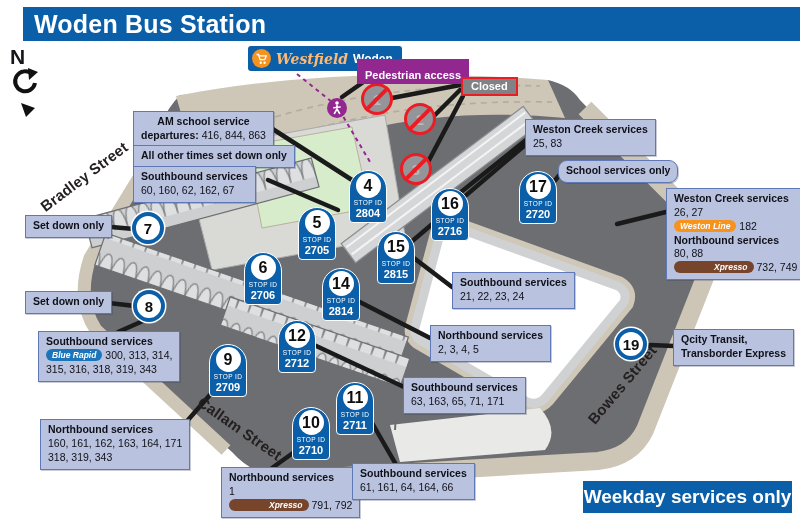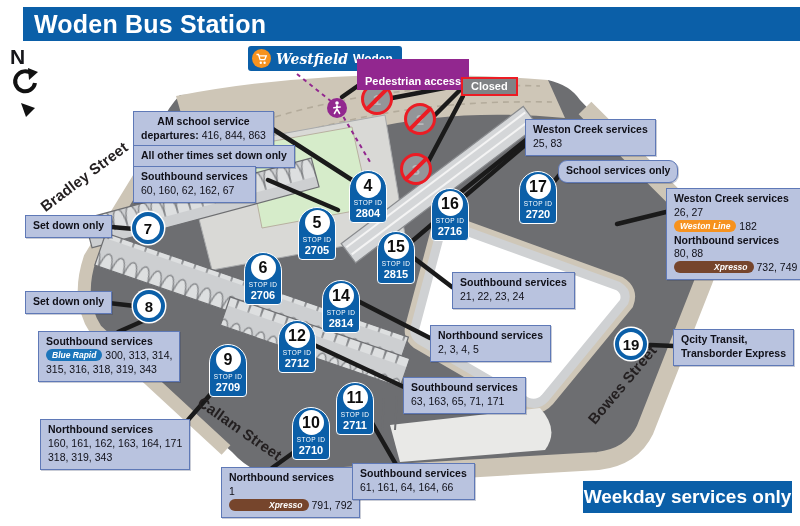--- a/index.html
+++ b/index.html
@@ -21,25 +21,25 @@
         display:flex;align-items:center;justify-content:center;z-index:5;}
   .weekday-banner span{color:#fff;font-weight:bold;font-size:19px;}
 
   .north{position:absolute;left:8px;top:46px;width:44px;text-align:left;z-index:4;}
   .north .n{font-size:21px;font-weight:bold;line-height:1;margin-left:2px;}
 
   .westfield{position:absolute;left:248px;top:46px;height:25px;background:var(--blue);border-radius:3px;
         display:flex;align-items:center;gap:5px;padding:0 9px 0 4px;z-index:4;}
   .cart-circle{width:19px;height:19px;background:var(--orange);border-radius:50%;
         display:flex;align-items:center;justify-content:center;flex:none;}
-  .wf-script{font-family:"DejaVu Serif",serif;font-style:italic;font-weight:bold;font-size:14px;color:#ffffff;line-height:1;}
+  .wf-script{font-family:"DejaVu Serif",serif;font-style:italic;font-weight:bold;font-size:14px;color:#fdba74;line-height:1;}
   .wf-name{font-weight:bold;font-size:12px;color:#fff;line-height:1;}
 
   .ped-label{position:absolute;left:357px;top:59px;background:var(--purple);color:#fff;
-        font-weight:bold;font-size:11px;padding:16px 8px 3px;z-index:4;}
+        font-weight:bold;font-size:11px;padding:10px 8px 3px;z-index:4;}
   .ped-marker{position:absolute;left:327px;top:98px;width:20px;height:20px;border-radius:50%;
         background:var(--purple);display:flex;align-items:center;justify-content:center;z-index:3;}
   .closed-label{position:absolute;left:461px;top:77px;background:#808285;border:2px solid var(--red);
         color:#fff;font-weight:bold;font-size:11px;padding:1px 8px 2px;z-index:4;}
 
   .street{position:absolute;font-weight:bold;font-size:15px;color:#231f20;z-index:1;
         width:130px;text-align:center;letter-spacing:.2px;}
   .street.bradley{left:19px;top:168px;transform:rotate(-37deg);}
   .street.callam{left:175px;top:420px;transform:rotate(35deg);}
   .street.bowes{left:557px;top:376px;transform:rotate(-50deg);}
@@ -239,21 +239,21 @@
           <div class="stop-idnum">2711</div>
         </div>
       </div>
       <div class="stop" style="left: 278px; top: 320px;">
         <div class="stop-shield">
           <div class="stop-circle">12</div>
           <div class="stop-caption">STOP ID</div>
           <div class="stop-idnum">2712</div>
         </div>
       </div>
-      <div class="stop" style="left: 322px; top: 280px;">
+      <div class="stop" style="left: 322px; top: 268px;">
         <div class="stop-shield">
           <div class="stop-circle">14</div>
           <div class="stop-caption">STOP ID</div>
           <div class="stop-idnum">2814</div>
         </div>
       </div>
       <div class="stop" style="left: 377px; top: 231px;">
         <div class="stop-shield">
           <div class="stop-circle">15</div>
           <div class="stop-caption">STOP ID</div>

